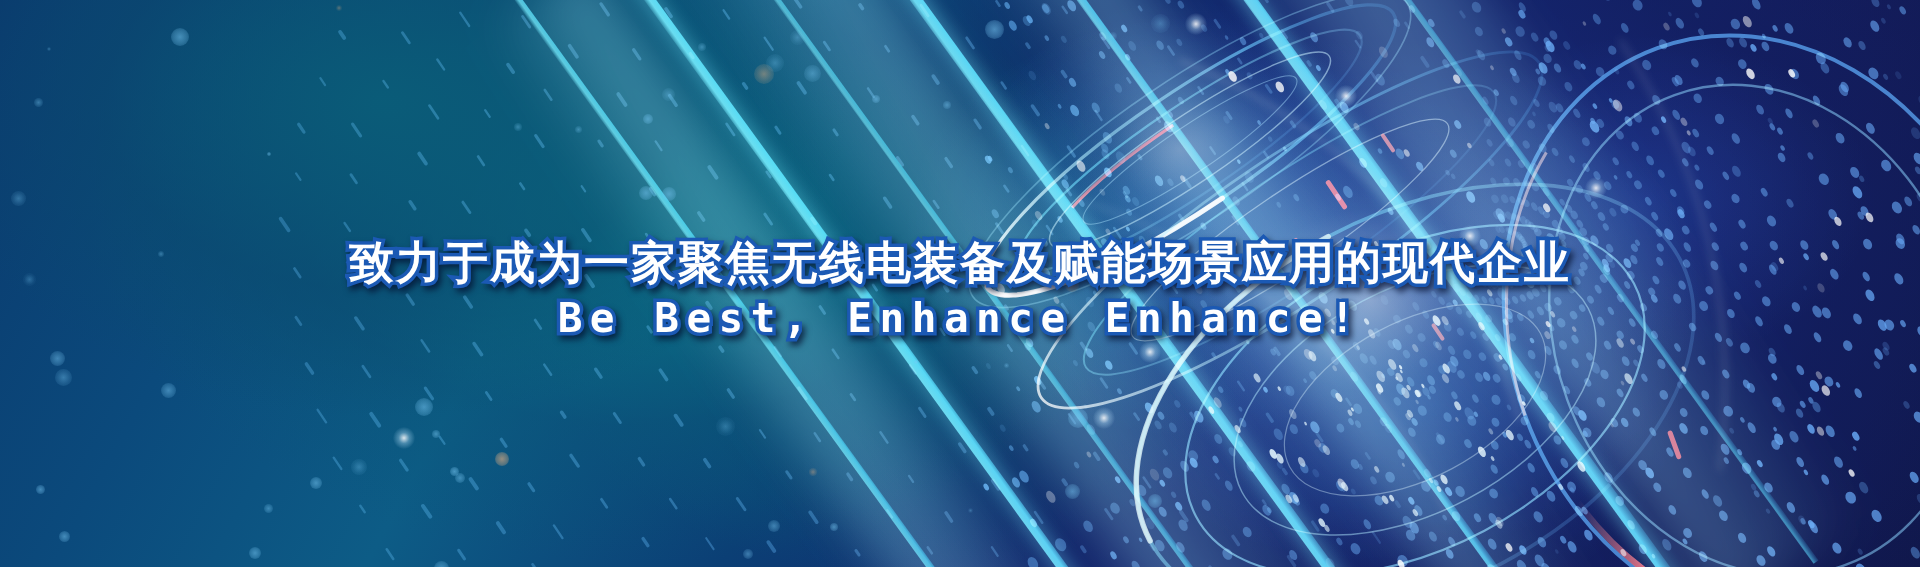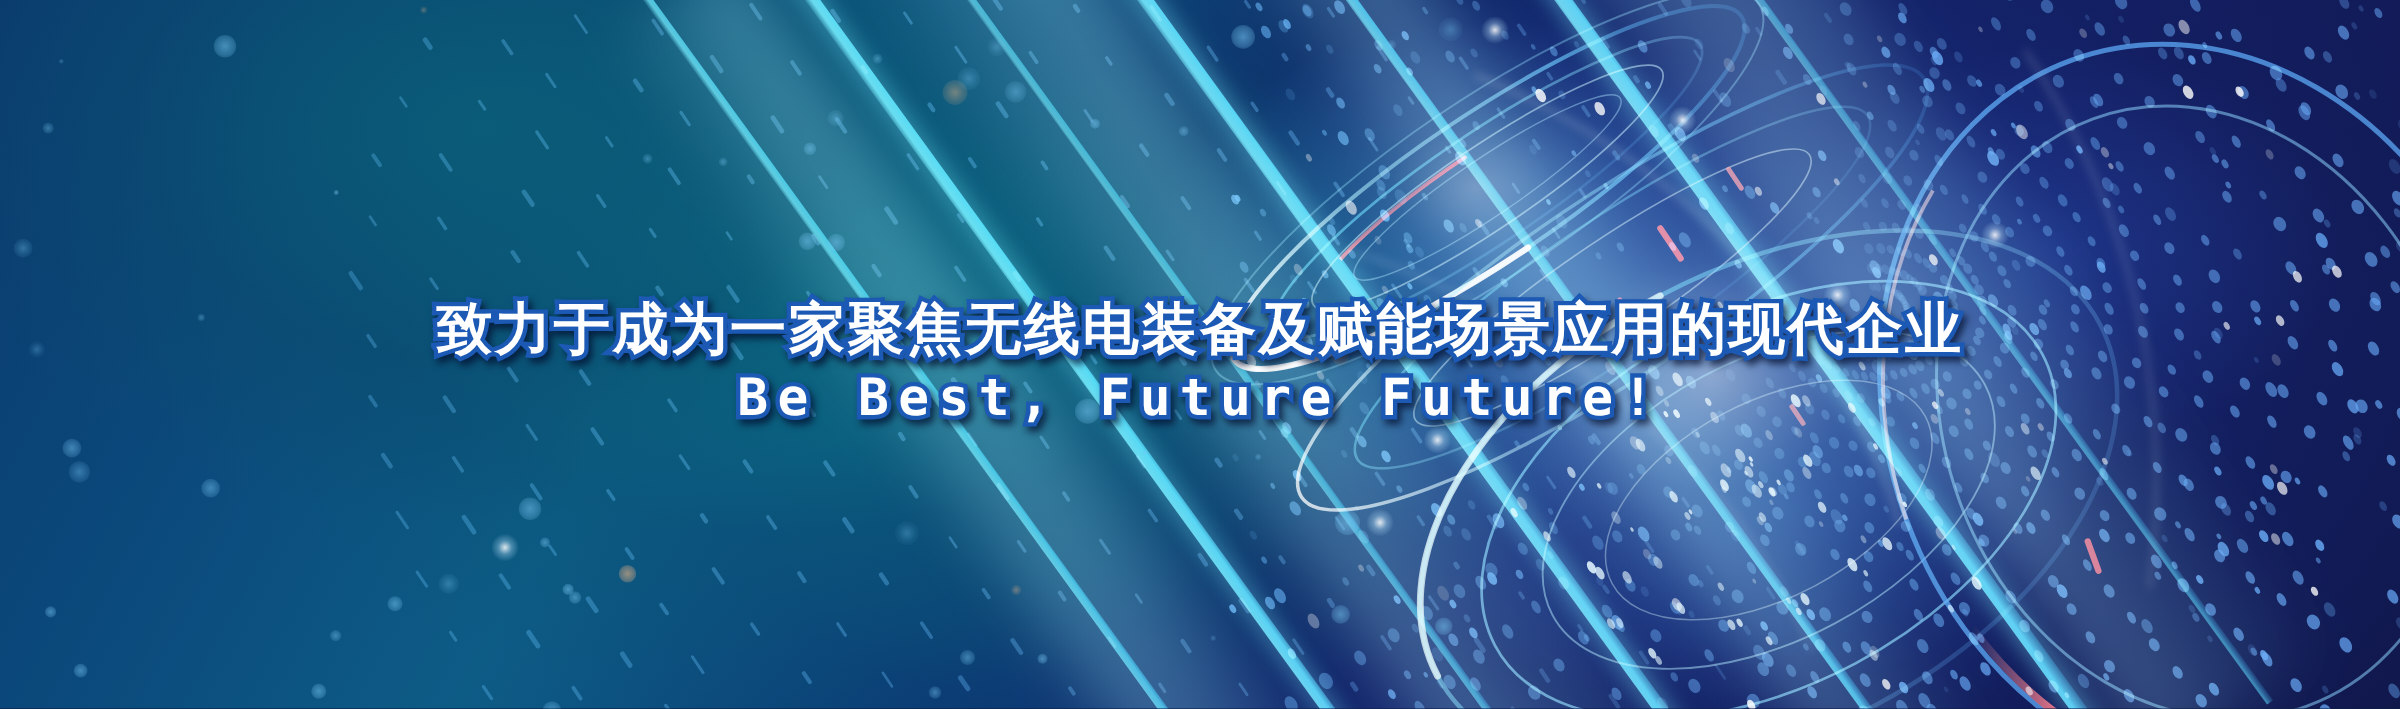--- a/index.html
+++ b/index.html
@@ -1572,16 +1572,16 @@
       <span class="bokeh" style="left:1139px;top:341px;width:22px;height:22px;background:radial-gradient(circle, rgba(255,255,255,.85) 0%, rgba(190,230,255,.35) 35%, rgba(120,190,255,0) 72%);"></span>
       <span class="bokeh" style="left:1459px;top:225px;width:22px;height:22px;background:radial-gradient(circle, rgba(255,255,255,.85) 0%, rgba(190,230,255,.35) 35%, rgba(120,190,255,0) 72%);"></span>
       <span class="bokeh" style="left:875px;top:255px;width:22px;height:22px;background:radial-gradient(circle, rgba(255,255,255,.85) 0%, rgba(190,230,255,.35) 35%, rgba(120,190,255,0) 72%);"></span>
       <span class="bokeh" style="left:1585px;top:177px;width:22px;height:22px;background:radial-gradient(circle, rgba(255,255,255,.85) 0%, rgba(190,230,255,.35) 35%, rgba(120,190,255,0) 72%);"></span>
       <span class="bokeh" style="left:393px;top:427px;width:22px;height:22px;background:radial-gradient(circle, rgba(255,255,255,.85) 0%, rgba(190,230,255,.35) 35%, rgba(120,190,255,0) 72%);"></span>
       <span class="bokeh" style="left:1093px;top:407px;width:22px;height:22px;background:radial-gradient(circle, rgba(255,255,255,.85) 0%, rgba(190,230,255,.35) 35%, rgba(120,190,255,0) 72%);"></span>
     </div>
 
   <div id="text-block">
     <div id="headline">致力于成为一家聚焦无线电装备及赋能场景应用的现代企业</div>
-    <div id="subline">Be Best, Future Future!</div>
+    <div id="subline">Be Best, Enhance Enhance!</div>
   </div>
 
 </div>
 
 </body></html>

